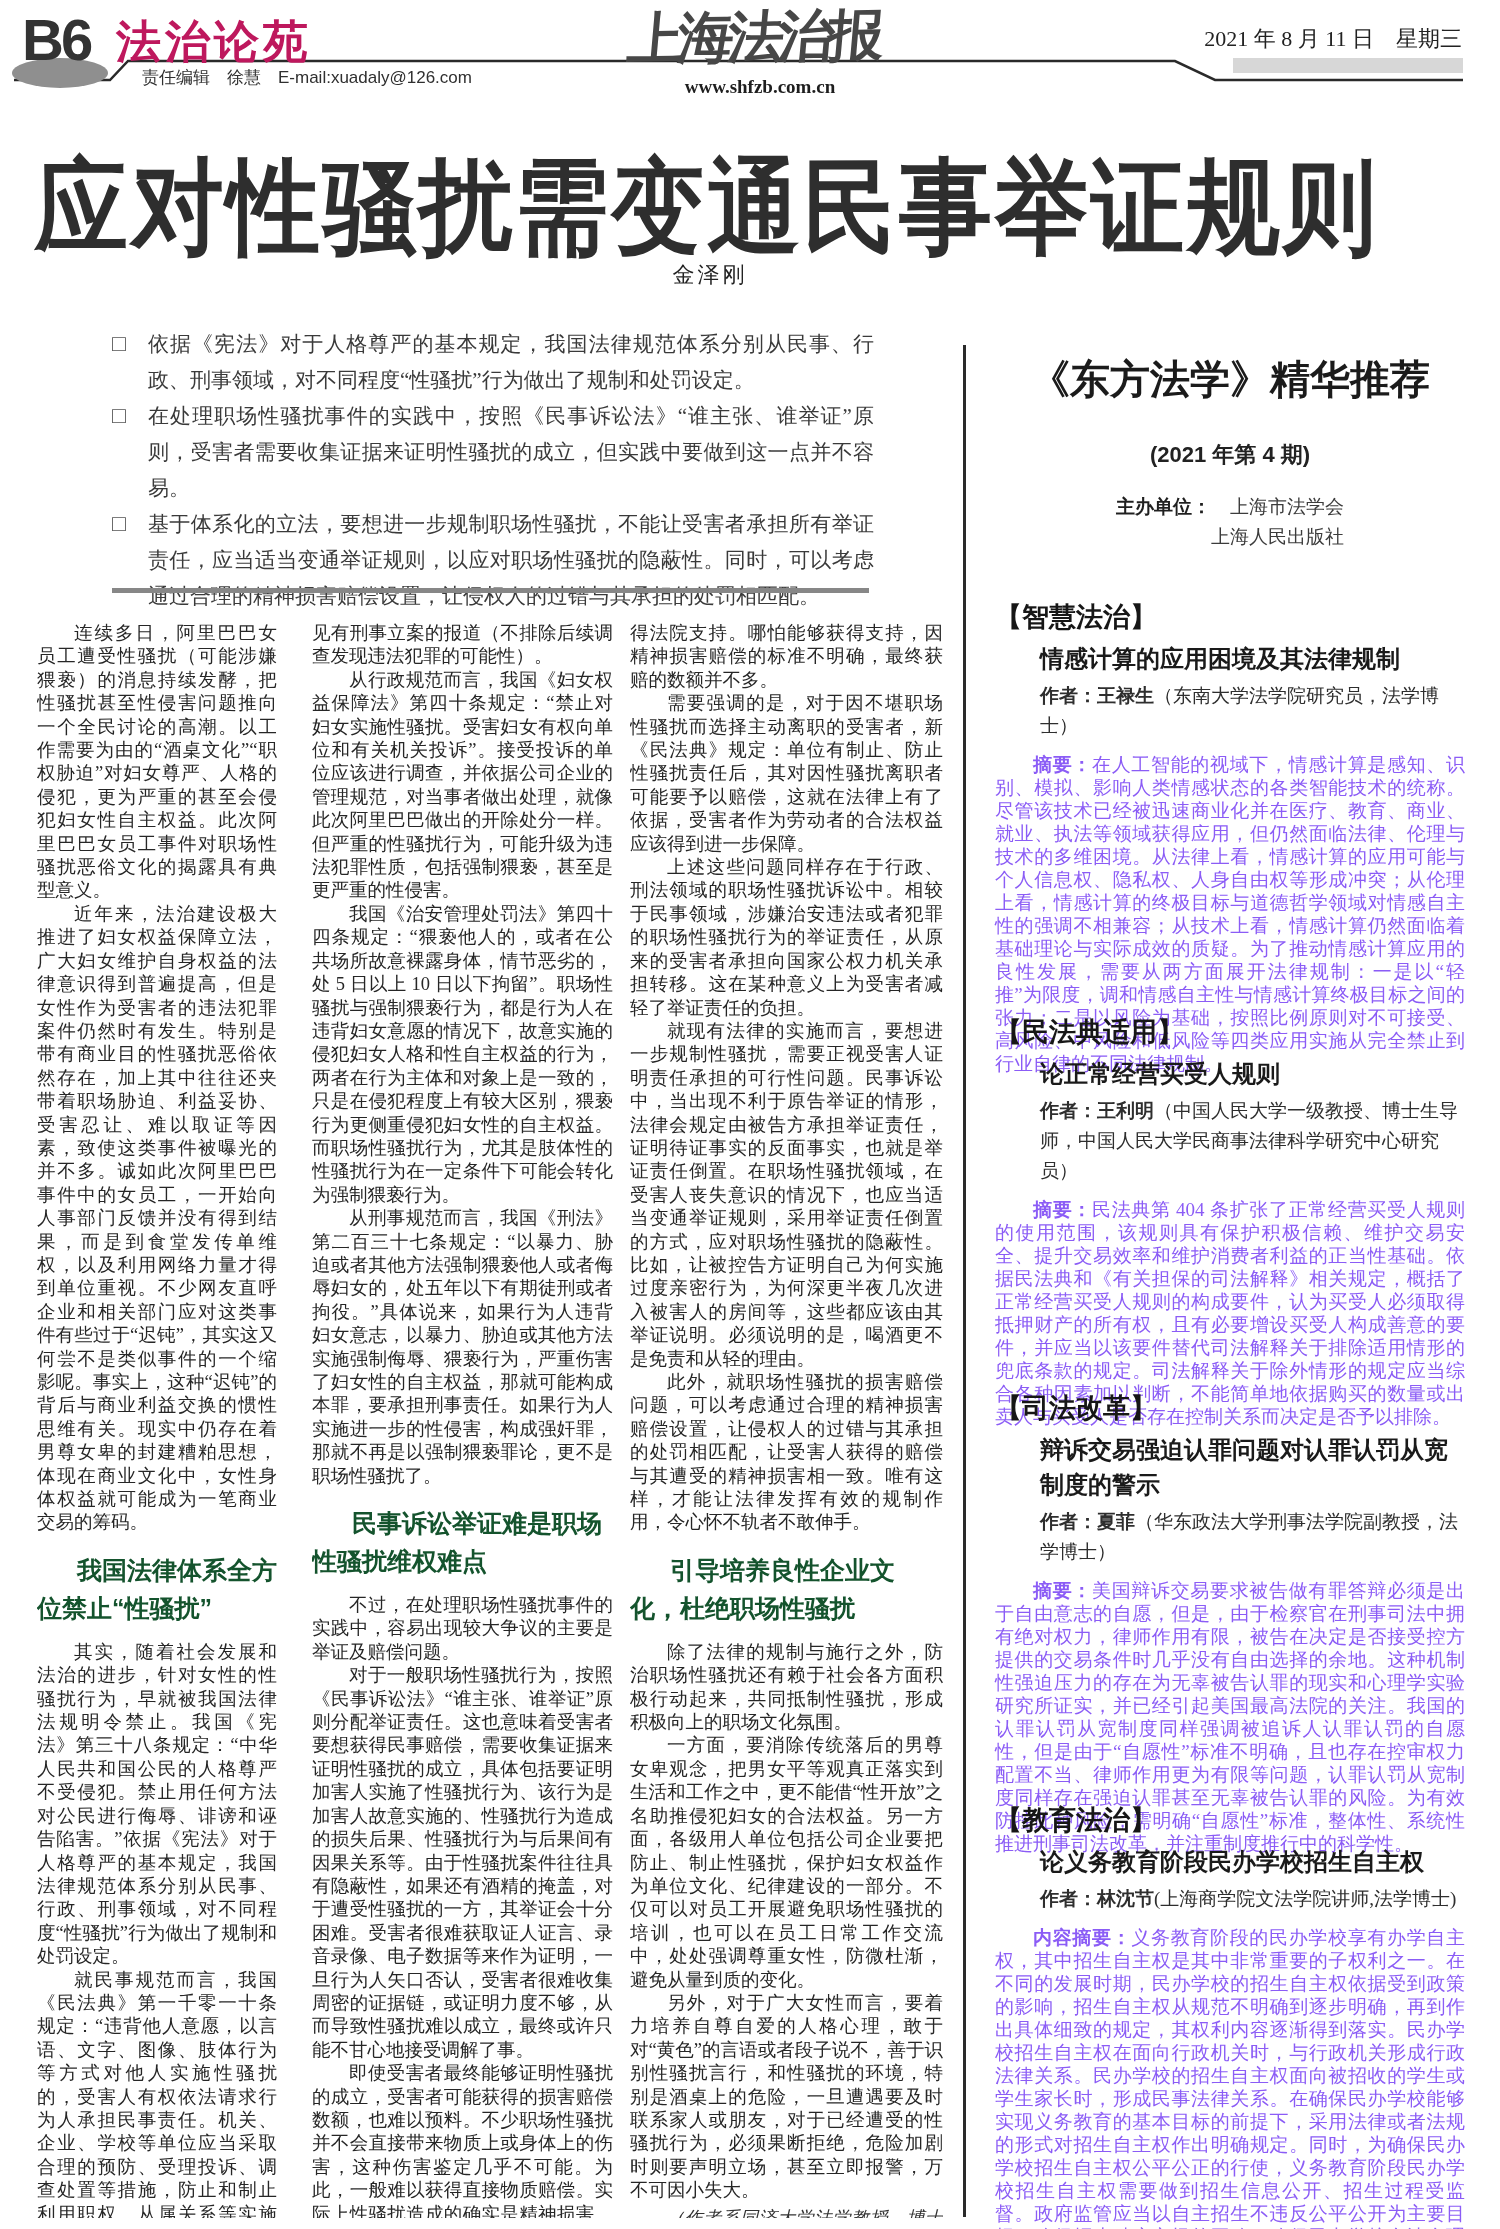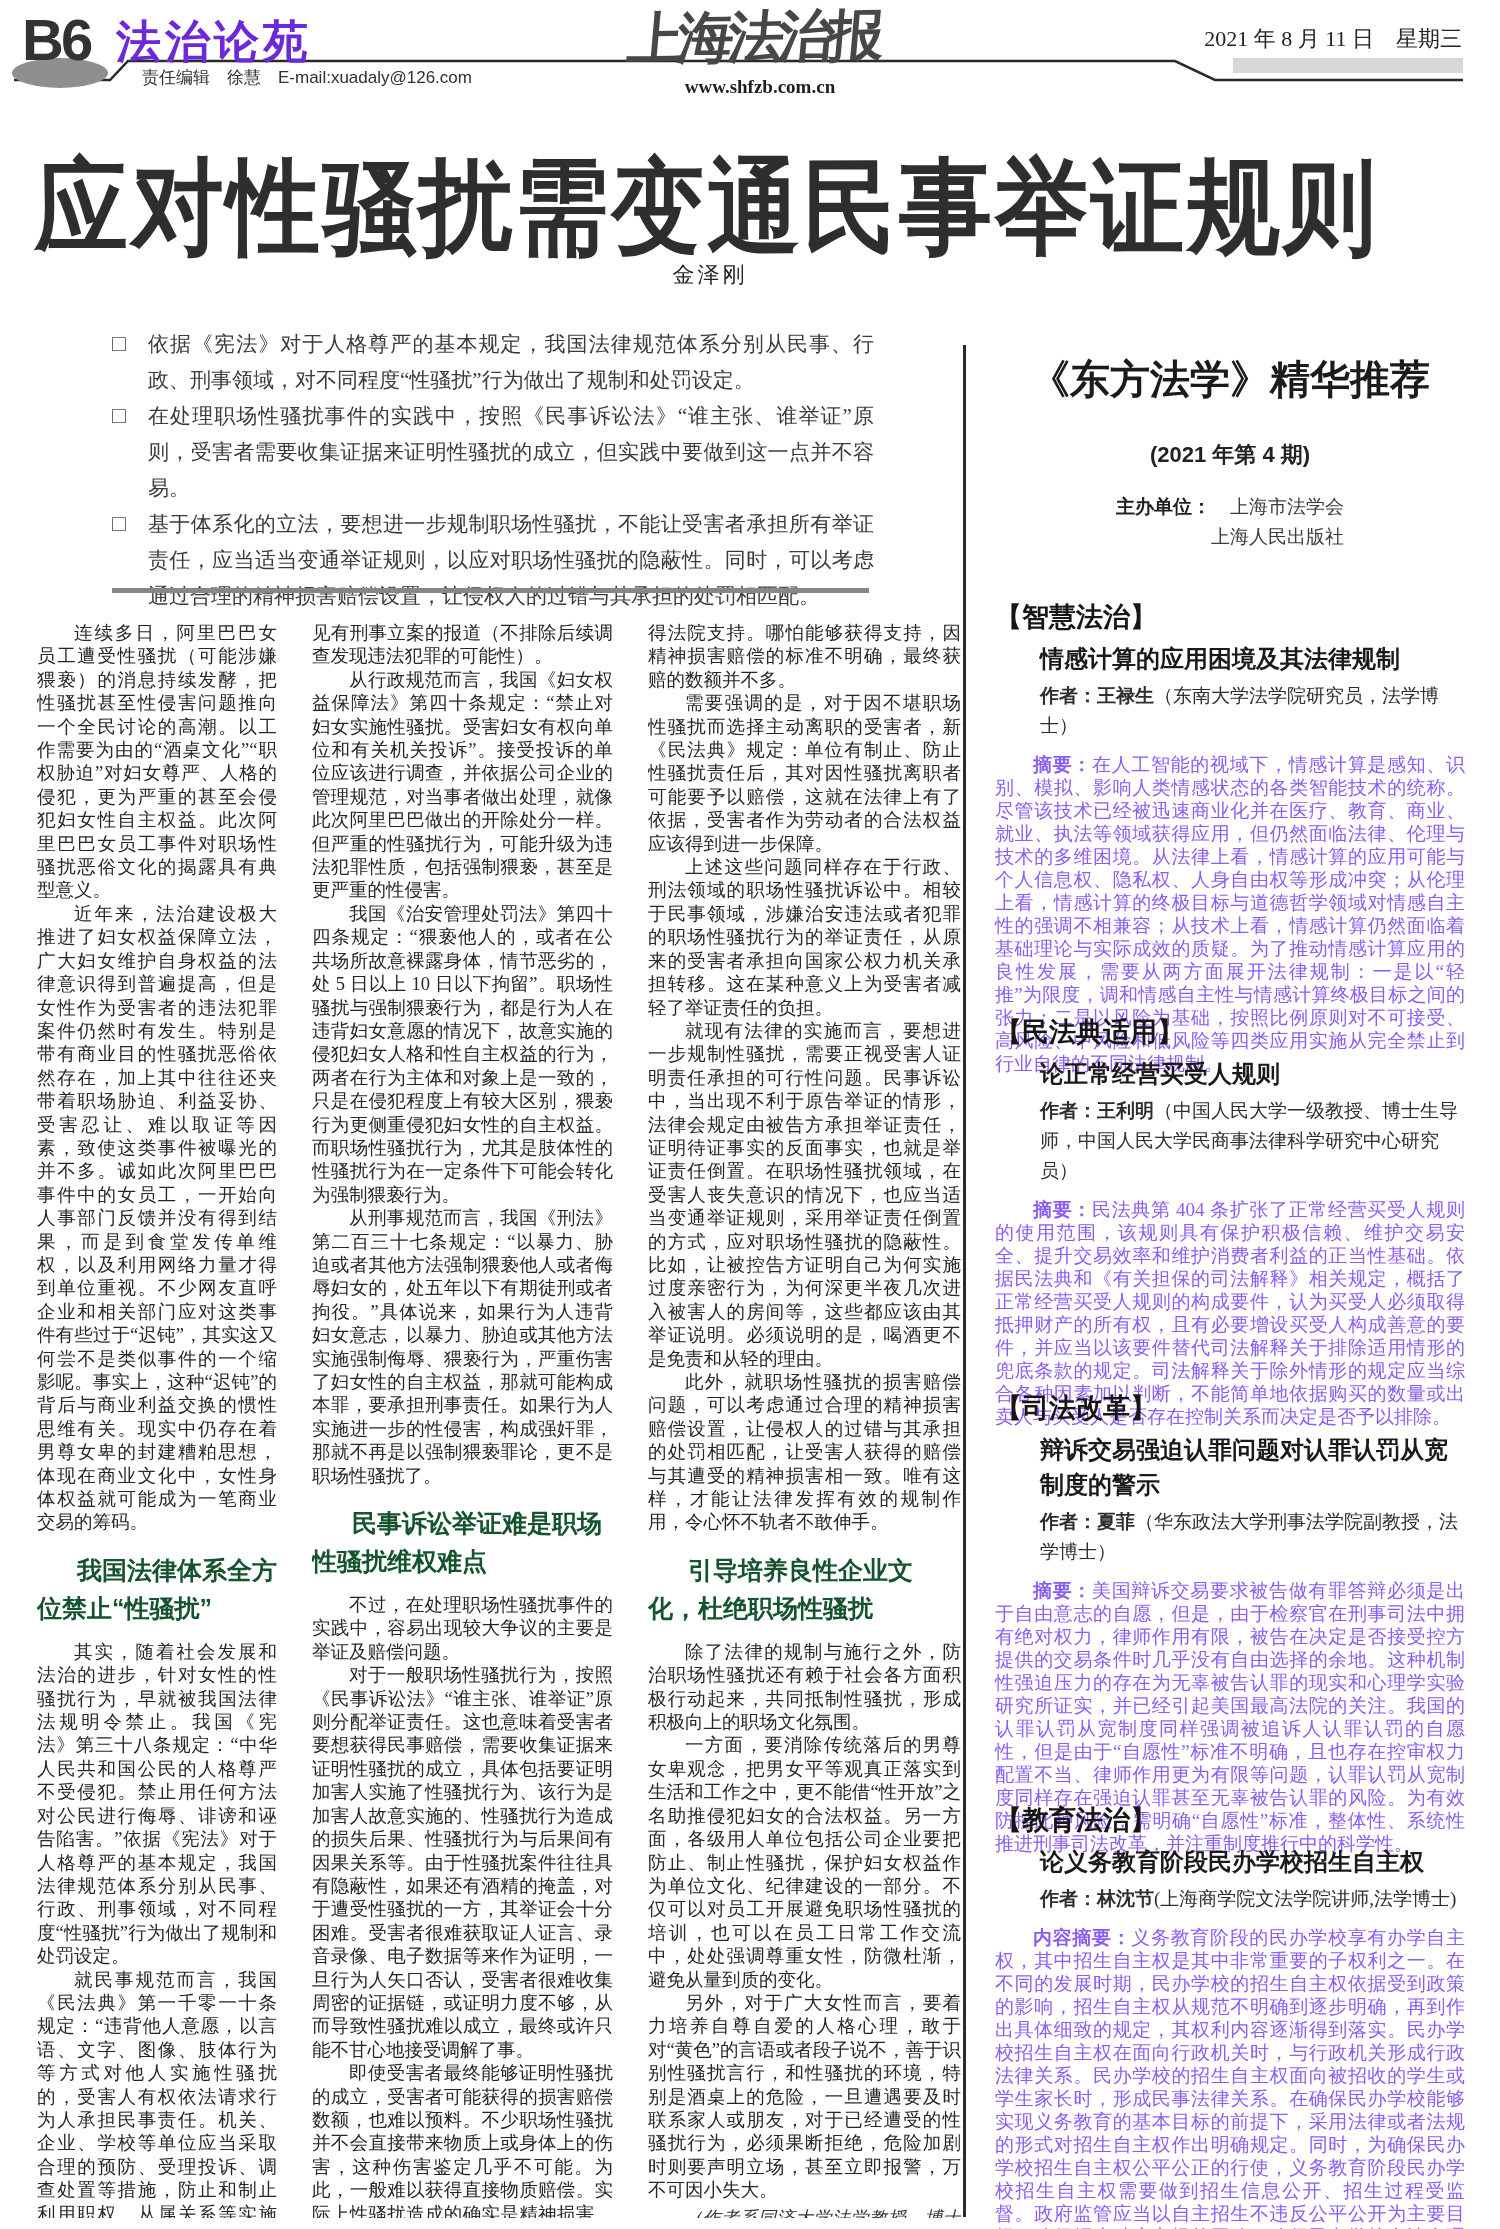--- a/index.html
+++ b/index.html
@@ -3,21 +3,21 @@
 <meta charset="utf-8">
 <style>
   html,body{margin:0;padding:0;background:#ffffff;}
   #page{position:relative;width:1500px;height:2229px;background:#fff;overflow:hidden;
         font-family:"Liberation Serif","DejaVu Serif",serif;color:#2b2b2b;border-radius:6px;}
   .sans{font-family:"Liberation Sans","DejaVu Sans",sans-serif;}
   
   #hdr-rule{position:absolute;left:0;top:0;width:1500px;height:110px;}
   #logo-ellipse{position:absolute;left:12px;top:58px;width:96px;height:30px;background:#8f8f8f;border-radius:50%;}
   #logo-b6{position:absolute;left:22px;top:6px;font-size:58px;font-weight:900;color:#333;letter-spacing:-3px;}
-  #section-name{position:absolute;left:116px;top:12px;font-size:45px;font-weight:600;color:#6d28d9;letter-spacing:4px;}
+  #section-name{position:absolute;left:116px;top:12px;font-size:45px;font-weight:600;color:#be185d;letter-spacing:4px;}
   #editor-line{position:absolute;left:142px;top:66px;font-size:17px;font-weight:400;color:#2f2f2f;}
   #masthead{position:absolute;left:628px;top:0px;width:250px;text-align:center;font-size:56px;font-weight:800;
             color:#474747;letter-spacing:-6px;transform:skewX(-6deg) rotate(-1deg);}
   #website{position:absolute;left:660px;top:76px;width:200px;text-align:center;font-size:19px;font-weight:700;color:#1e1e1e;}
   #date-line{position:absolute;right:38px;top:24px;font-size:22px;color:#222;}
   #date-bar{position:absolute;left:1233px;top:58px;width:230px;height:15px;background:#d7d7d7;}
   
   #headline{position:absolute;left:35px;top:138px;width:1360px;white-space:nowrap;
             font-size:93px;font-weight:900;color:#2e2e2e;letter-spacing:3px;
             transform:scaleY(1.12);transform-origin:top left;}
@@ -26,21 +26,21 @@
   
   #summary{position:absolute;left:112px;top:326px;width:762px;}
   .bullet{display:flex;align-items:flex-start;margin:0;}
   .bullet .bx{flex:0 0 36px;font-size:23px;color:#555;line-height:36px;}
   .bullet .bt{font-size:21px;line-height:36px;color:#3a3a3a;text-align:justify;}
   #summary-rule{position:absolute;left:112px;top:588px;width:757px;height:5px;background:#878787;}
   
   .col{position:absolute;top:622px;height:1596px;overflow:hidden;text-align:justify;}
   #col1{left:37px;width:240px;}
   #col2{left:312px;width:301px;}
-  #col3{left:648px;width:313px;}
+  #col3{left:630px;width:313px;}
   .para{margin:0;font-size:18.5px;line-height:23.4px;color:#262626;text-indent:2em;}
   .para.cont{text-indent:0;}
   .subhead{margin:16px 0 14px 0;font-size:25px;line-height:38px;font-weight:700;color:#14532d;
            font-family:"Liberation Sans","DejaVu Sans",sans-serif;text-indent:1.6em;text-align:left;}
   .sig{margin:4px 0 0 0;font-size:18px;line-height:23.4px;color:#333;text-indent:2em;font-style:italic;}
   
   #divider{position:absolute;left:963px;top:345px;width:2.5px;height:1872px;background:#2a2a2a;}
   #sidebar{position:absolute;left:995px;top:0;width:470px;height:2229px;}
   #sb-title{position:absolute;left:0;top:352px;width:470px;text-align:center;font-size:40px;font-weight:800;
             color:#1b1b1b;letter-spacing:0px;}

